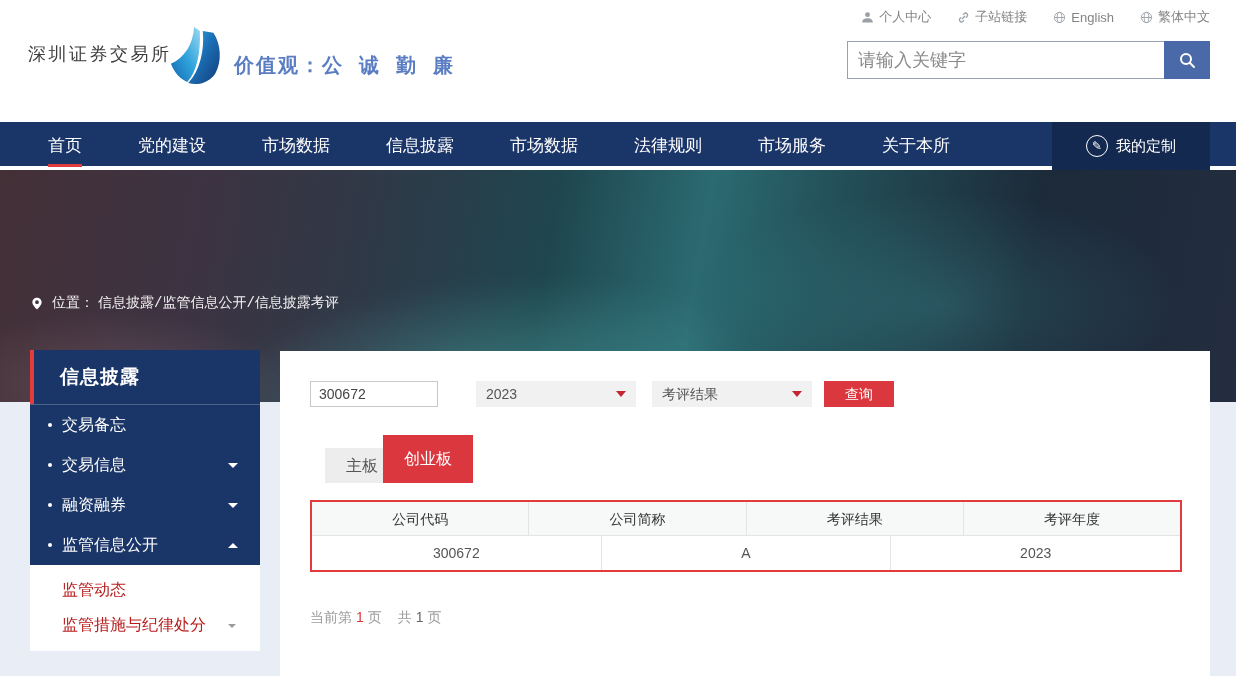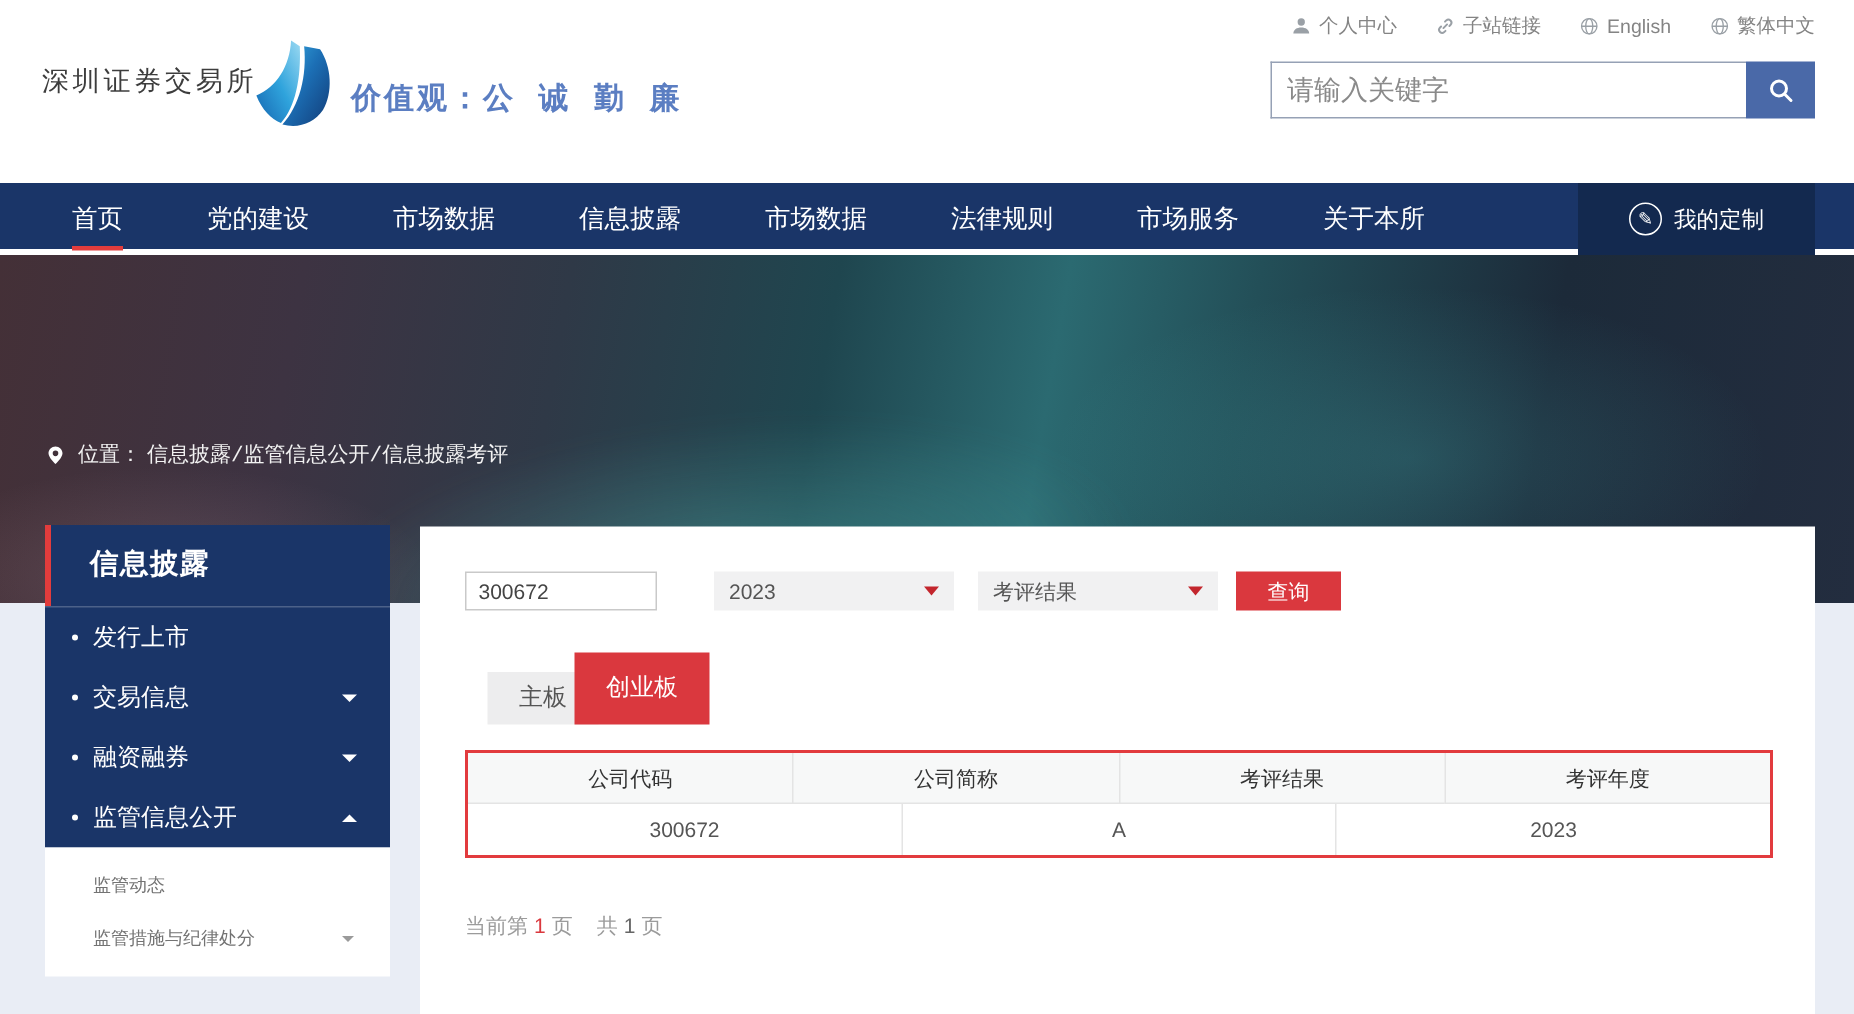--- a/index.html
+++ b/index.html
@@ -45,21 +45,21 @@
   .sidebar { position:absolute; left:30px; top:350px; width:230px; z-index:3; }
   .side-header { height:54px; background:#1a3568; border-left:4px solid #e23c3c; line-height:54px; padding-left:26px; color:#fff; font-size:19px; font-weight:bold; letter-spacing:1px; }
   .side-menu { background:#1a3568; border-top:1px solid rgba(255,255,255,.22); }
   .side-item { height:40px; display:flex; align-items:center; padding:0 22px 0 18px; color:#fff; font-size:16px; cursor:pointer; }
   .dot { width:4px; height:4px; background:#fff; border-radius:50%; margin-right:10px; flex:none; }
   .side-label { flex:1; }
   .arr { width:0; height:0; flex:none; }
   .arr-down { border-left:5px solid transparent; border-right:5px solid transparent; border-top:5px solid #fff; }
   .arr-up { border-left:5px solid transparent; border-right:5px solid transparent; border-bottom:5px solid #fff; }
   .side-sub { background:#fff; padding:8px 0; }
-  .side-subitem { height:35px; display:flex; align-items:center; padding:0 24px 0 32px; color:#737373; font-size:12px; cursor:pointer; }
+  .side-subitem { height:35px; display:flex; align-items:center; padding:0 24px 0 32px; color:#b91c1c; font-size:16px; cursor:pointer; }
   .side-sublabel { flex:1; }
   .arr-down-gray { border-left:4px solid transparent; border-right:4px solid transparent; border-top:4px solid #9a9a9a; }
 
   
   .content { position:absolute; left:280px; top:351px; width:930px; height:325px; background:#fff; z-index:2; }
   .f-input { position:absolute; left:30px; top:30px; width:128px; height:26px; border:1px solid #c9c9c9; padding:0 8px; font-size:14px; color:#444; outline:none; }
   .f-select { position:absolute; top:30px; width:160px; height:26px; background:#f1f1f2; font-size:14px; color:#555; line-height:26px; padding-left:10px; cursor:pointer; }
   .f-select.year { left:196px; }
   .f-select.result { left:372px; }
   .f-tri { position:absolute; right:10px; top:10px; width:0; height:0; border-left:5px solid transparent; border-right:5px solid transparent; border-top:6px solid #c3262d; }
@@ -193,21 +193,21 @@
     </div>
   </div>
 
   <div class="lower-bg"></div>
 
   <div class="sidebar">
     <div class="side-header">信息披露</div>
     <div class="side-menu" id="side-menu">
         <div class="side-item">
           <span class="dot"></span>
-          <span class="side-label">发行上市</span>
+          <span class="side-label">交易备忘</span>
         </div>
         <div class="side-item">
           <span class="dot"></span>
           <span class="side-label">交易信息</span>
           <span class="arr arr-down"></span>
         </div>
         <div class="side-item">
           <span class="dot"></span>
           <span class="side-label">融资融券</span>
           <span class="arr arr-down"></span>

